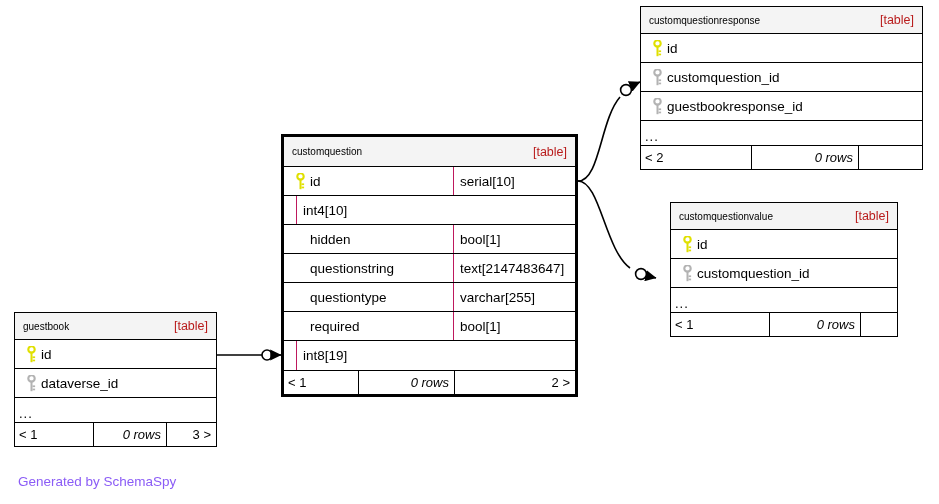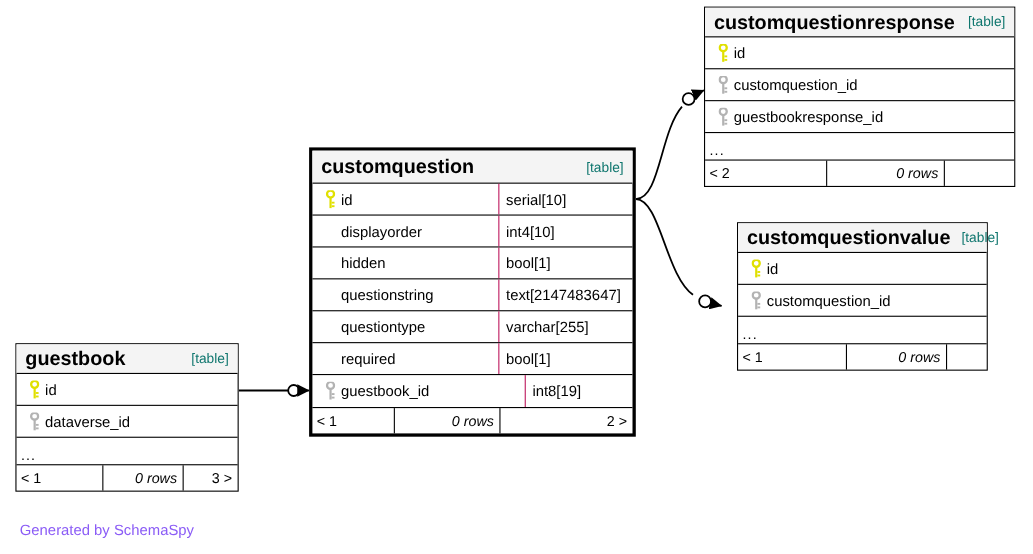--- a/index.html
+++ b/index.html
@@ -48,28 +48,28 @@
     display: flex;
     align-items: center;
     justify-content: space-between;
     background: #f4f4f4;
     border-bottom: 1px solid #000000;
     padding: 0 8px;
     height: 27px;
     box-sizing: border-box;
   }
   .ent-name {
-    font-size: 18px;
-    font-weight: bold;
+    font-size: 10px;
+    font-weight: normal;
     color: #000000;
     white-space: nowrap;
   }
   .ent-tag {
     font-size: 12.5px;
-    color: #0f766e;
+    color: #b91c1c;
     white-space: nowrap;
     padding-left: 10px;
   }
 
   .ent-rows {
     display: block;
   }
   .row {
     display: flex;
     align-items: stretch;
@@ -331,24 +331,20 @@
               <rect x="5.5" y="10.4" width="2.6" height="1.7" fill="#e0e000"></rect>
               <rect x="5.5" y="13.6" width="2.6" height="1.7" fill="#e0e000"></rect>
             </svg>
           </span>
           <span class="col-label">id</span>
         </div>
         <div class="cell-type" style="width:122px;">serial[10]</div>
       </div>
 
       <div class="row">
-        <div class="cell-name">
-          <span class="keyslot"></span>
-          <span class="col-label">displayorder</span>
-        </div>
         <div class="cell-type" style="width:122px;">int4[10]</div>
       </div>
 
       <div class="row">
         <div class="cell-name">
           <span class="keyslot"></span>
           <span class="col-label">hidden</span>
         </div>
         <div class="cell-type" style="width:122px;">bool[1]</div>
       </div>
@@ -368,76 +364,65 @@
         </div>
         <div class="cell-type" style="width:122px;text-align:right;">varchar[255]</div>
       </div>
 
       <div class="row">
         <div class="cell-name">
           <span class="keyslot"></span>
           <span class="col-label">required</span>
         </div>
         <div class="cell-type" style="width:122px;">bool[1]</div>
+      </div>
+
+      <div class="row">
+        <div class="cell-type" style="width:98px;">int8[19]</div>
+      </div>
+    </div>
+
+    <div class="foot">
+      <div class="foot-cell foot-left" style="width:74px;">&lt; 1</div>
+      <div class="foot-cell foot-mid" style="width:96px;">0 rows</div>
+      <div class="foot-cell foot-right" style="flex:1 1 auto;">2 &gt;</div>
+    </div>
+  </div>
+
+  <div class="entity" style="left:14px; top:312px; width:203px;">
+    <div class="ent-head">
+      <span class="ent-name">guestbook</span>
+      <span class="ent-tag">[table]</span>
+    </div>
+    <div class="ent-rows">
+
+      <div class="row">
+        <div class="cell-name">
+          <span class="keyslot">
+            <svg width="9" height="17" viewBox="0 0 9 17">
+              <circle cx="4.5" cy="3.4" r="3.2" fill="none" stroke="#e0e000" stroke-width="2.1"></circle>
+              <rect x="3.5" y="5.8" width="2" height="10.4" fill="#e0e000"></rect>
+              <rect x="5.5" y="10.4" width="2.6" height="1.7" fill="#e0e000"></rect>
+              <rect x="5.5" y="13.6" width="2.6" height="1.7" fill="#e0e000"></rect>
+            </svg>
+          </span>
+          <span class="col-label">id</span>
+        </div>
       </div>
 
       <div class="row">
         <div class="cell-name">
           <span class="keyslot">
             <svg width="9" height="17" viewBox="0 0 9 17">
               <circle cx="4.5" cy="3.4" r="3.2" fill="none" stroke="#b3b3b3" stroke-width="2.1"></circle>
               <rect x="3.5" y="5.8" width="2" height="10.4" fill="#b3b3b3"></rect>
               <rect x="5.5" y="10.4" width="2.6" height="1.7" fill="#b3b3b3"></rect>
               <rect x="5.5" y="13.6" width="2.6" height="1.7" fill="#b3b3b3"></rect>
             </svg>
           </span>
-          <span class="col-label">guestbook_id</span>
-        </div>
-        <div class="cell-type" style="width:98px;">int8[19]</div>
-      </div>
-    </div>
-
-    <div class="foot">
-      <div class="foot-cell foot-left" style="width:74px;">&lt; 1</div>
-      <div class="foot-cell foot-mid" style="width:96px;">0 rows</div>
-      <div class="foot-cell foot-right" style="flex:1 1 auto;">2 &gt;</div>
-    </div>
-  </div>
-
-  <div class="entity" style="left:14px; top:312px; width:203px;">
-    <div class="ent-head">
-      <span class="ent-name">guestbook</span>
-      <span class="ent-tag">[table]</span>
-    </div>
-    <div class="ent-rows">
-
-      <div class="row">
-        <div class="cell-name">
-          <span class="keyslot">
-            <svg width="9" height="17" viewBox="0 0 9 17">
-              <circle cx="4.5" cy="3.4" r="3.2" fill="none" stroke="#e0e000" stroke-width="2.1"></circle>
-              <rect x="3.5" y="5.8" width="2" height="10.4" fill="#e0e000"></rect>
-              <rect x="5.5" y="10.4" width="2.6" height="1.7" fill="#e0e000"></rect>
-              <rect x="5.5" y="13.6" width="2.6" height="1.7" fill="#e0e000"></rect>
-            </svg>
-          </span>
-          <span class="col-label">id</span>
-        </div>
-      </div>
-
-      <div class="row">
-        <div class="cell-name">
-          <span class="keyslot">
-            <svg width="9" height="17" viewBox="0 0 9 17">
-              <circle cx="4.5" cy="3.4" r="3.2" fill="none" stroke="#b3b3b3" stroke-width="2.1"></circle>
-              <rect x="3.5" y="5.8" width="2" height="10.4" fill="#b3b3b3"></rect>
-              <rect x="5.5" y="10.4" width="2.6" height="1.7" fill="#b3b3b3"></rect>
-              <rect x="5.5" y="13.6" width="2.6" height="1.7" fill="#b3b3b3"></rect>
-            </svg>
-          </span>
           <span class="col-label">dataverse_id</span>
         </div>
       </div>
 
       <div class="row more">
         <div class="cell-name">
           <span class="more-dots">...</span>
         </div>
       </div>
     </div>

